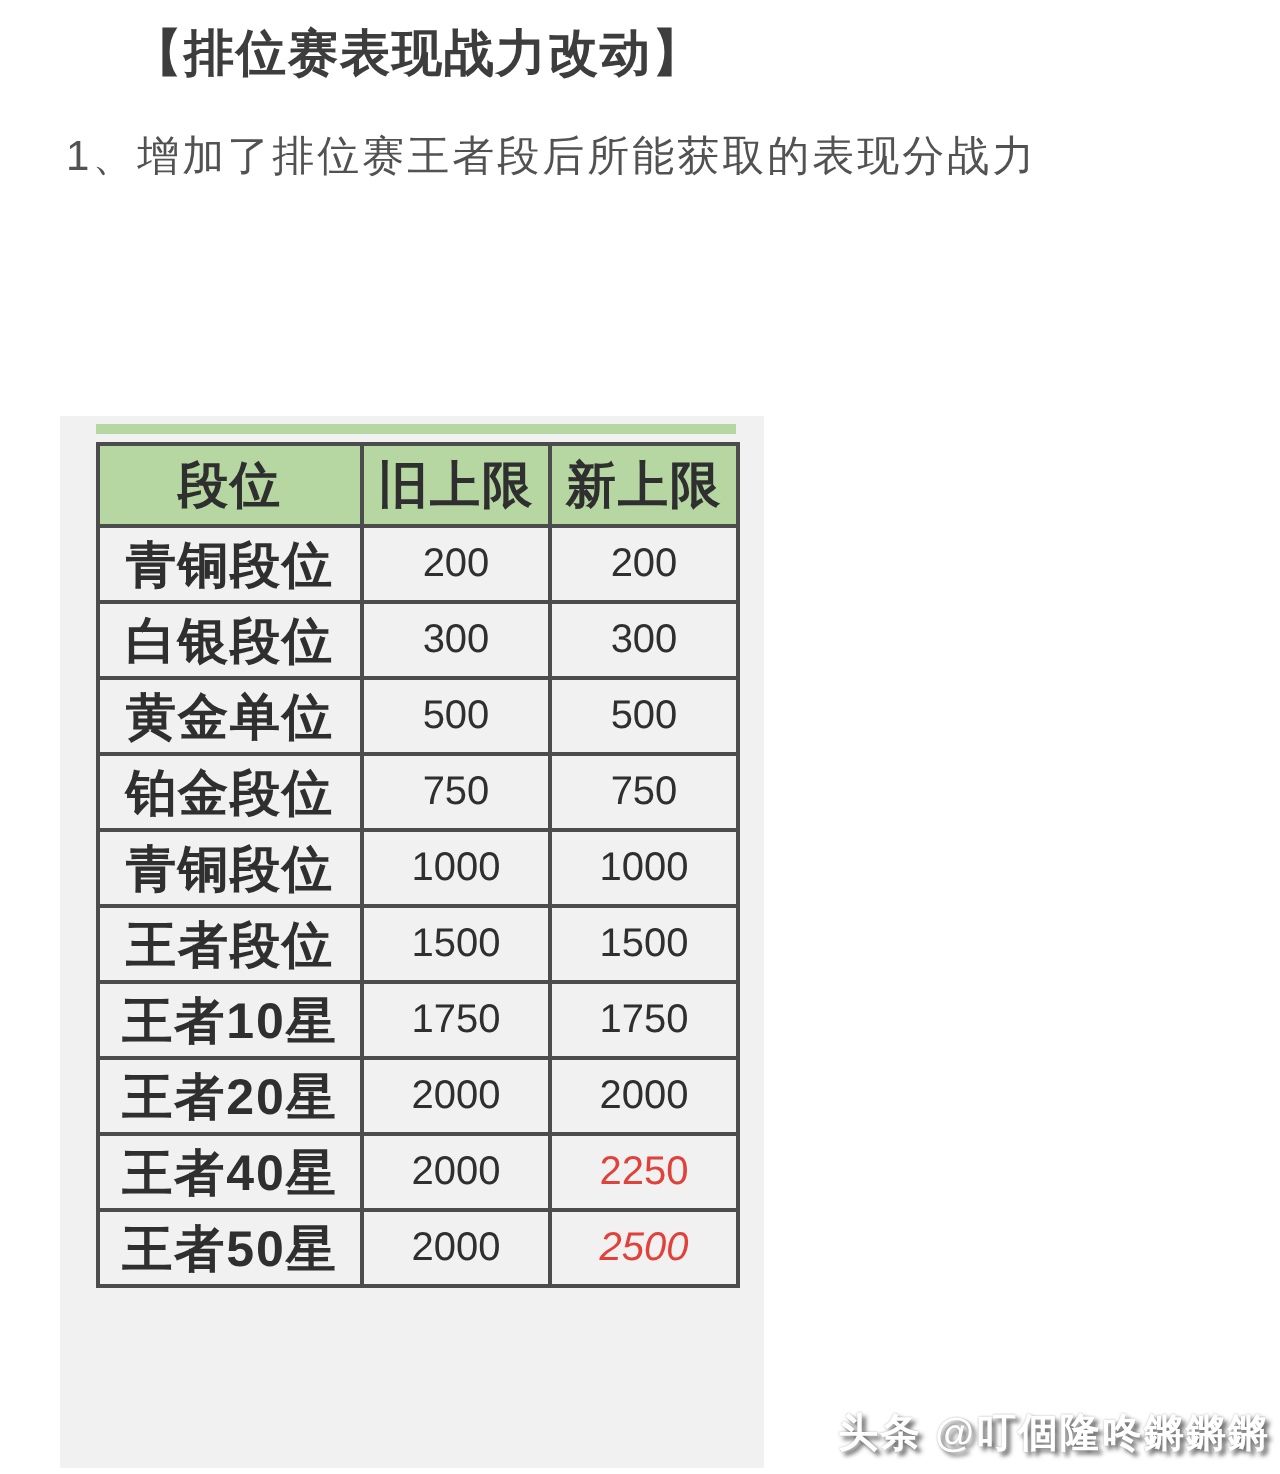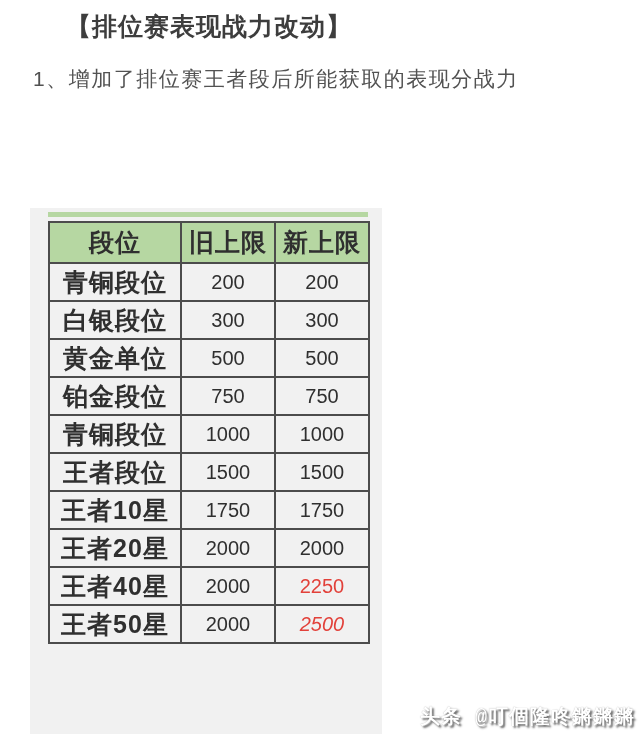--- a/index.html
+++ b/index.html
@@ -91,21 +91,20 @@
   .col-new  { width: 94px; }
   .watermark {
     position: absolute;
     right: 5px; bottom: 7px;
     font-size: 20px;
     font-weight: 700;
     letter-spacing: 1px;
     color: var(--watermark);
     text-shadow: 2px 2px 2px rgba(80,80,80,0.85), 0 0 1px rgba(120,120,120,0.6);
     white-space: nowrap;
-    font-family: Liberation Mono, monospace;
   }
 </style>
 </head>
 <body>
 
 <h1 class="doc-title">【排位赛表现战力改动】</h1>
 
 <div class="paragraph">
   <span class="line">1、增加了排位赛王者段后所能获取的表现分战力</span>
 </div>

